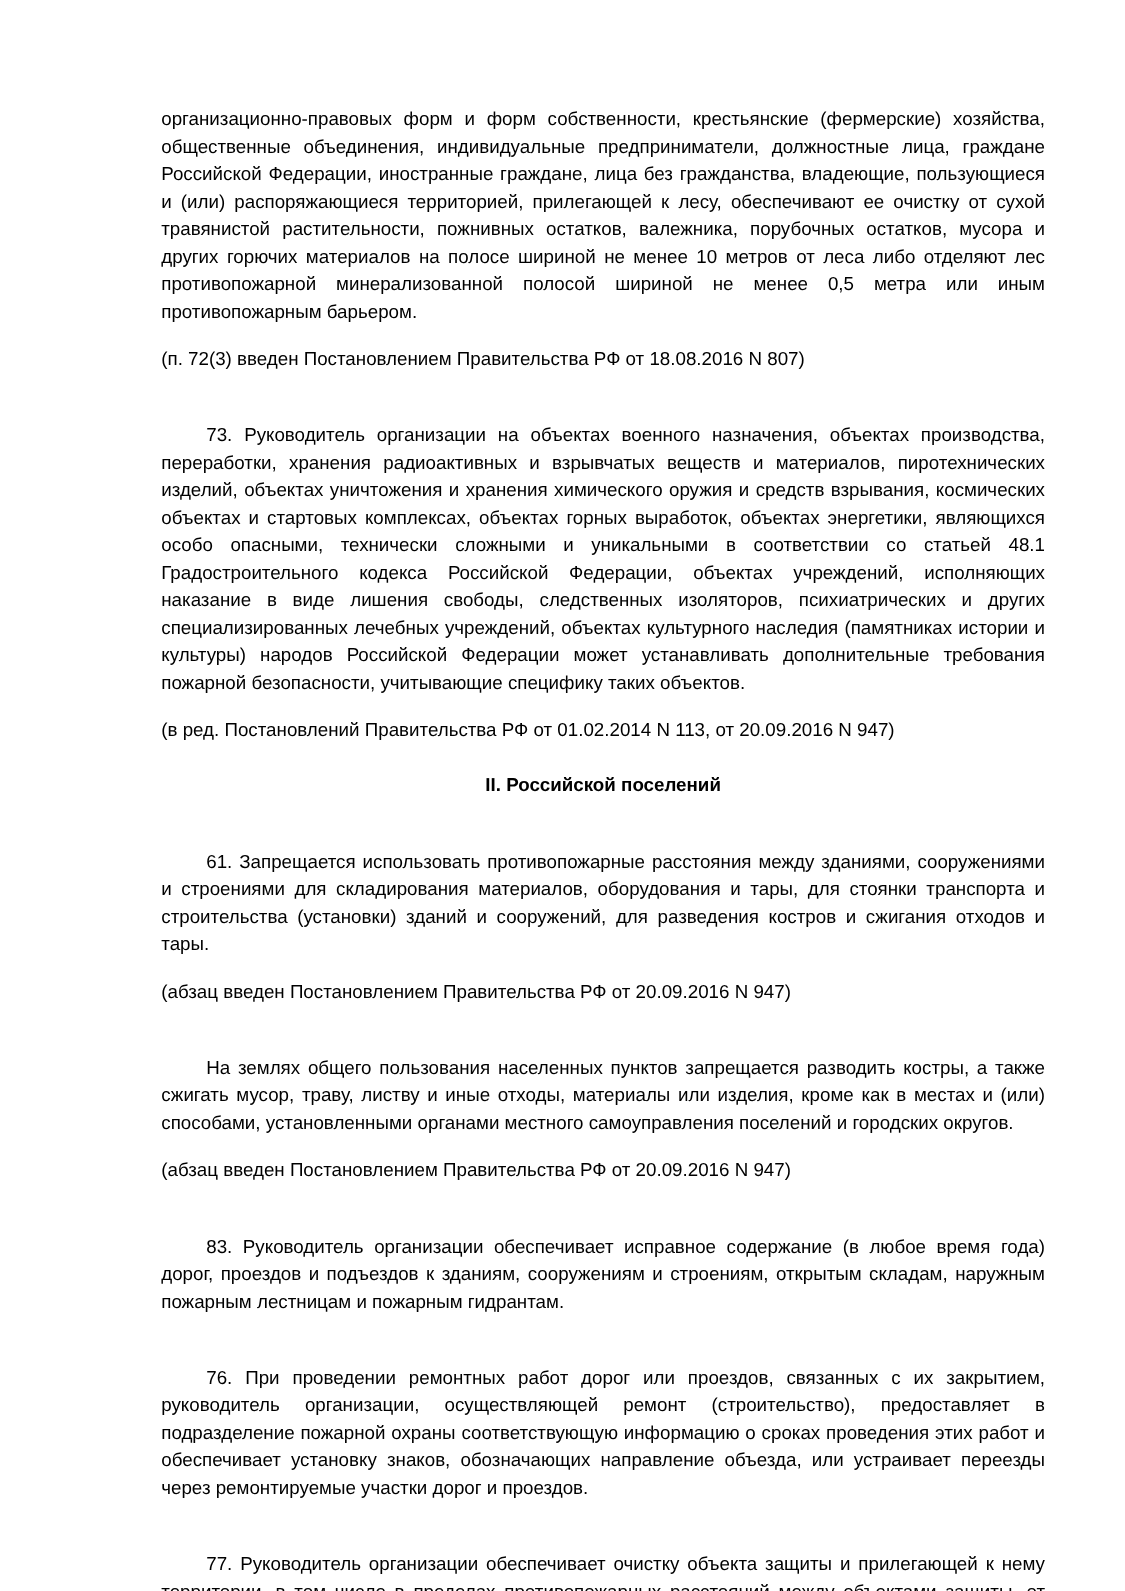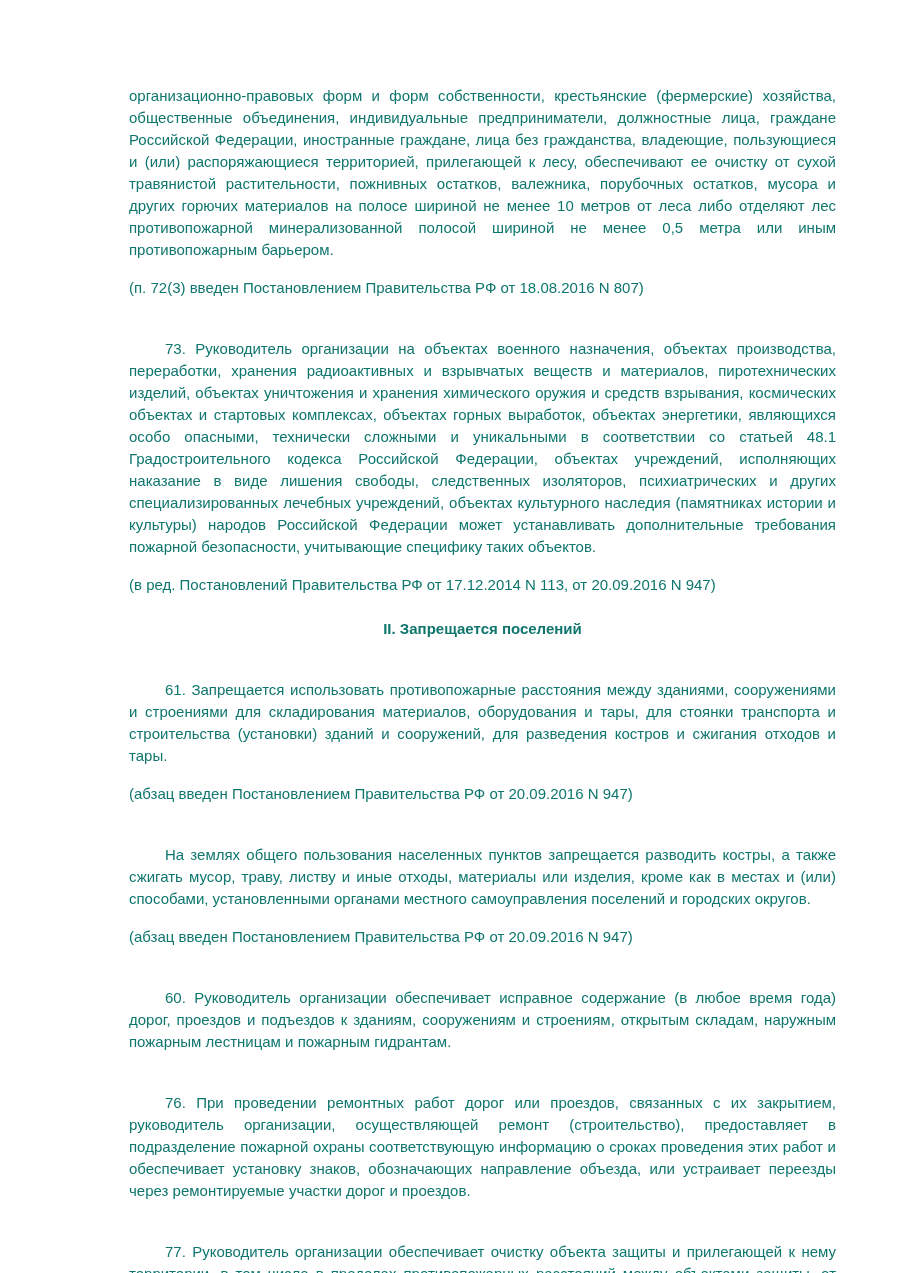--- a/index.html
+++ b/index.html
@@ -11,21 +11,21 @@
     position: relative;
     width: 900px;
     height: 1273px;
     box-sizing: border-box;
     background: #ffffff;
     padding: 85px 64px 0 129px;
     overflow: hidden;
     font-family: "Liberation Sans", "DejaVu Sans", sans-serif;
     font-size: 15px;
     line-height: 22px;
-    color: #0f766e;
+    color: #000000;
   }
   .doc p {
     margin: 0;
     text-align: justify;
   }
   .doc p.body-para {
     margin-top: 39px;
   }
   .doc p.body-para.first {
     margin-top: 0;
@@ -46,23 +46,23 @@
   }
 </style>
 </head>
 <body>
 
 <div class="page">
   <main class="doc" id="doc">
       <p class="body-para first">организационно-правовых форм и форм собственности, крестьянские (фермерские) хозяйства, общественные объединения, индивидуальные предприниматели, должностные лица, граждане Российской Федерации, иностранные граждане, лица без гражданства, владеющие, пользующиеся и (или) распоряжающиеся территорией, прилегающей к лесу, обеспечивают ее очистку от сухой травянистой растительности, пожнивных остатков, валежника, порубочных остатков, мусора и других горючих материалов на полосе шириной не менее 10 метров от леса либо отделяют лес противопожарной минерализованной полосой шириной не менее 0,5 метра или иным противопожарным барьером.</p>
       <p class="note">(п. 72(3) введен Постановлением Правительства РФ от 18.08.2016 N 807)</p>
       <p class="body-para indent">73. Руководитель организации на объектах военного назначения, объектах производства, переработки, хранения радиоактивных и взрывчатых веществ и материалов, пиротехнических изделий, объектах уничтожения и хранения химического оружия и средств взрывания, космических объектах и стартовых комплексах, объектах горных выработок, объектах энергетики, являющихся особо опасными, технически сложными и уникальными в соответствии со статьей 48.1 Градостроительного кодекса Российской Федерации, объектах учреждений, исполняющих наказание в виде лишения свободы, следственных изоляторов, психиатрических и других специализированных лечебных учреждений, объектах культурного наследия (памятниках истории и культуры) народов Российской Федерации может устанавливать дополнительные требования пожарной безопасности, учитывающие специфику таких объектов.</p>
-      <p class="note">(в ред. Постановлений Правительства РФ от 17.12.2014 N 113, от 20.09.2016 N 947)</p>
-      <h2 class="heading">II. Запрещается поселений</h2>
+      <p class="note">(в ред. Постановлений Правительства РФ от 01.02.2014 N 113, от 20.09.2016 N 947)</p>
+      <h2 class="heading">II. Российской поселений</h2>
       <p class="body-para indent">61. Запрещается использовать противопожарные расстояния между зданиями, сооружениями и строениями для складирования материалов, оборудования и тары, для стоянки транспорта и строительства (установки) зданий и сооружений, для разведения костров и сжигания отходов и тары.</p>
       <p class="note">(абзац введен Постановлением Правительства РФ от 20.09.2016 N 947)</p>
       <p class="body-para indent">На землях общего пользования населенных пунктов запрещается разводить костры, а также сжигать мусор, траву, листву и иные отходы, материалы или изделия, кроме как в местах и (или) способами, установленными органами местного самоуправления поселений и городских округов.</p>
       <p class="note">(абзац введен Постановлением Правительства РФ от 20.09.2016 N 947)</p>
-      <p class="body-para indent">60. Руководитель организации обеспечивает исправное содержание (в любое время года) дорог, проездов и подъездов к зданиям, сооружениям и строениям, открытым складам, наружным пожарным лестницам и пожарным гидрантам.</p>
+      <p class="body-para indent">83. Руководитель организации обеспечивает исправное содержание (в любое время года) дорог, проездов и подъездов к зданиям, сооружениям и строениям, открытым складам, наружным пожарным лестницам и пожарным гидрантам.</p>
       <p class="body-para indent">76. При проведении ремонтных работ дорог или проездов, связанных с их закрытием, руководитель организации, осуществляющей ремонт (строительство), предоставляет в подразделение пожарной охраны соответствующую информацию о сроках проведения этих работ и обеспечивает установку знаков, обозначающих направление объезда, или устраивает переезды через ремонтируемые участки дорог и проездов.</p>
       <p class="body-para indent">77. Руководитель организации обеспечивает очистку объекта защиты и прилегающей к нему территории, в том числе в пределах противопожарных расстояний между объектами защиты, от горючих отходов, мусора, тары и сухой растительности.</p>
     </main>
 </div>
 
 </body></html>

